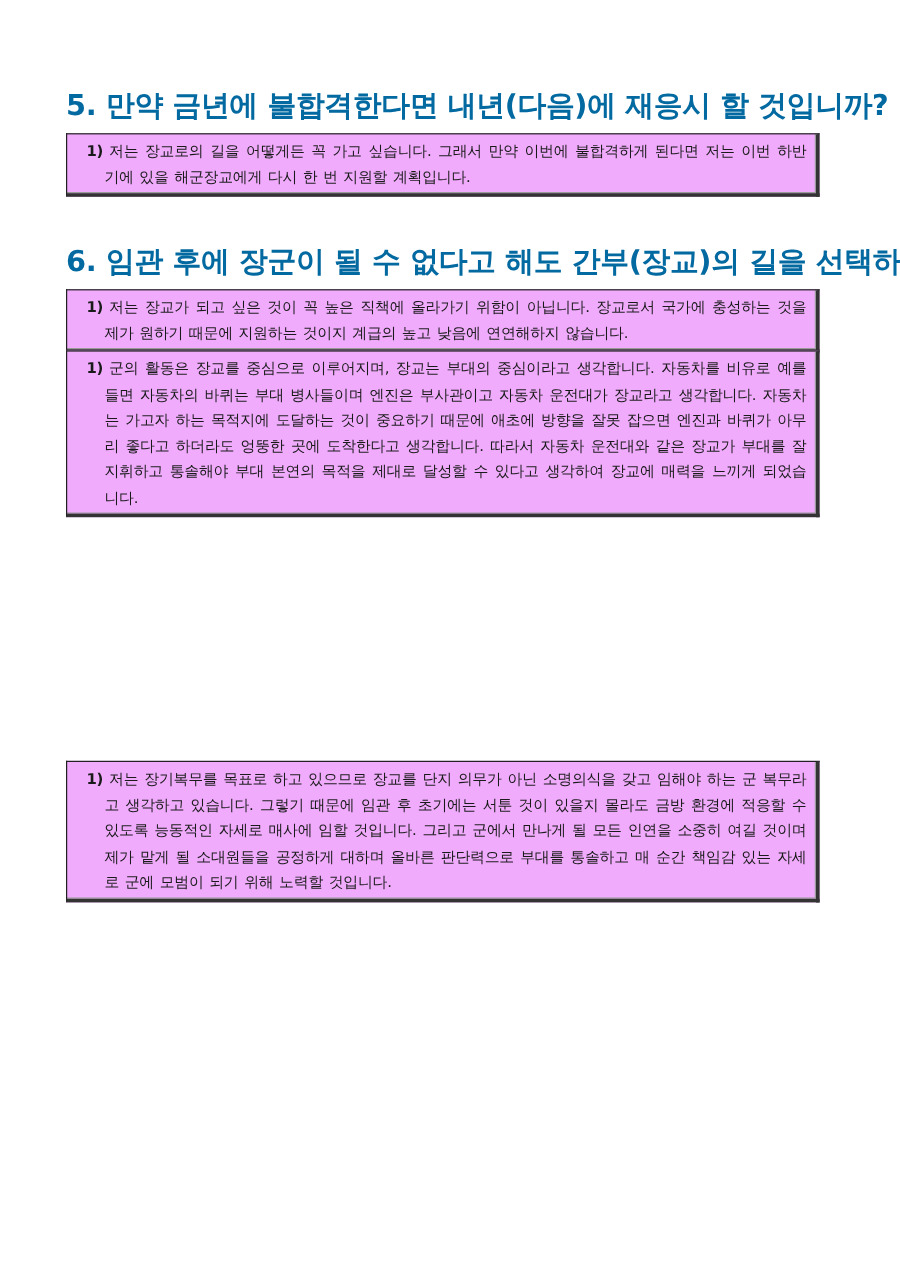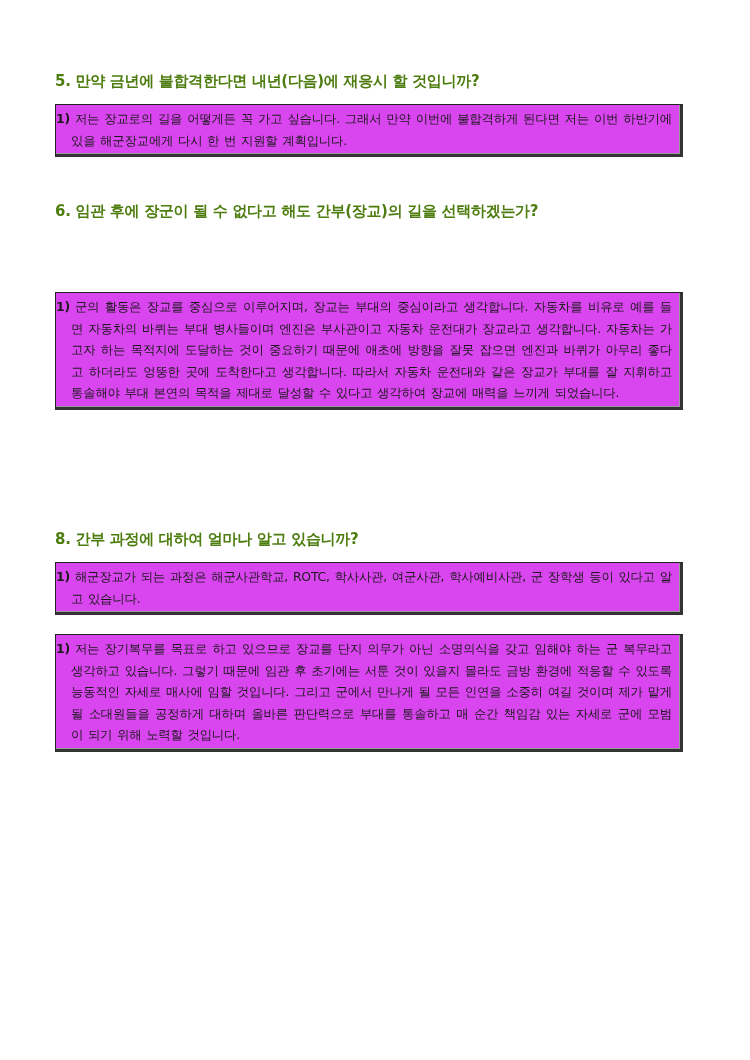--- a/index.html
+++ b/index.html
@@ -21,43 +21,43 @@
       top: 0;
       width: 750px;
       height: 1060px;
     }
     .section {
       position: absolute;
       left: 55px;
       width: 628px;
     }
     .question {
-      font-size: 15px;
+      font-size: 24px;
       font-weight: bold;
       letter-spacing: -0.3px;
       line-height: 30px;
-      margin: 0 0 8px 0;
+      margin: 7px 0 8px 0;
       padding-left: 0;
       white-space: nowrap;
-      color: #4d7c0f;
+      color: #0369a1;
     }
     .question .q-line2 {
       display: block;
       padding-left: 22px;
     }
     .answer-box {
       position: relative;
       border-top: 1.5px solid #222;
       border-left: 1.5px solid #222;
       border-right: 3px solid #333;
       border-bottom: 3px solid #333;
       box-shadow: inset -1px -1px 0 #9a9a9a;
-      padding: 3px 8px 3px 0;
+      padding: 3px 8px 3px 16px;
       box-sizing: border-box;
-      background: #d946ef;
+      background: #f0abfc;
     }
     .answer-text {
       font-size: 12.4px;
       line-height: 21.5px;
       letter-spacing: -0.2px;
       text-align: justify;
       text-align-last: left;
       padding-left: 15px;
       text-indent: -15px;
       color: #1a1a1a;
@@ -87,37 +87,31 @@
     <div class="answer-box">
       <div class="answer-text"><span class="answer-num">1)</span><span>저는 장교로의 길을 어떻게든 꼭 가고 싶습니다. 그래서 만약 이번에 불합격하게 된다면 저는 이번 하반기에 있을 해군장교에게 다시 한 번 지원할 계획입니다.</span></div>
     </div>
   </div>
 
   <div class="section" id="s6">
     <div class="question">
       <span>6.</span>
       <span>임관 후에 장군이 될 수 없다고 해도 간부(장교)의 길을 선택하겠는가?</span>
     </div>
+    <div class="answer-box">
+      <div class="answer-text"><span class="answer-num">1)</span><span>저는 장교가 되고 싶은 것이 꼭 높은 직책에 올라가기 위함이 아닙니다. 장교로서 국가에 충성하는 것을 제가 원하기 때문에 지원하는 것이지 계급의 높고 낮음에 연연해하지 않습니다.</span></div>
+    </div>
   </div>
 
   <div class="section" id="s7">
     <div class="answer-box">
       <div class="answer-text"><span class="answer-num">1)</span><span>군의 활동은 장교를 중심으로 이루어지며, 장교는 부대의 중심이라고 생각합니다. 자동차를 비유로 예를 들면 자동차의 바퀴는 부대 병사들이며 엔진은 부사관이고 자동차 운전대가 장교라고 생각합니다. 자동차는 가고자 하는 목적지에 도달하는 것이 중요하기 때문에 애초에 방향을 잘못 잡으면 엔진과 바퀴가 아무리 좋다고 하더라도 엉뚱한 곳에 도착한다고 생각합니다. 따라서 자동차 운전대와 같은 장교가 부대를 잘 지휘하고 통솔해야 부대 본연의 목적을 제대로 달성할 수 있다고 생각하여 장교에 매력을 느끼게 되었습니다.</span></div>
     </div>
   </div>
 
-  <div class="section" id="s8">
-    <div class="question">
-      <span>8.</span>
-      <span>간부 과정에 대하여 얼마나 알고 있습니까?</span>
-    </div>
-    <div class="answer-box">
-      <div class="answer-text"><span class="answer-num">1)</span><span>해군장교가 되는 과정은 해군사관학교, ROTC, 학사사관, 여군사관, 학사예비사관, 군 장학생 등이 있다고 알고 있습니다.</span></div>
-    </div>
-  </div>
 
   <div class="section" id="s9">
     <div class="answer-box">
       <div class="answer-text"><span class="answer-num">1)</span><span>저는 장기복무를 목표로 하고 있으므로 장교를 단지 의무가 아닌 소명의식을 갖고 임해야 하는 군 복무라고 생각하고 있습니다. 그렇기 때문에 임관 후 초기에는 서툰 것이 있을지 몰라도 금방 환경에 적응할 수 있도록 능동적인 자세로 매사에 임할 것입니다. 그리고 군에서 만나게 될 모든 인연을 소중히 여길 것이며 제가 맡게 될 소대원들을 공정하게 대하며 올바른 판단력으로 부대를 통솔하고 매 순간 책임감 있는 자세로 군에 모범이 되기 위해 노력할 것입니다.</span></div>
     </div>
   </div>
 
 </div>
 
 </body></html>

